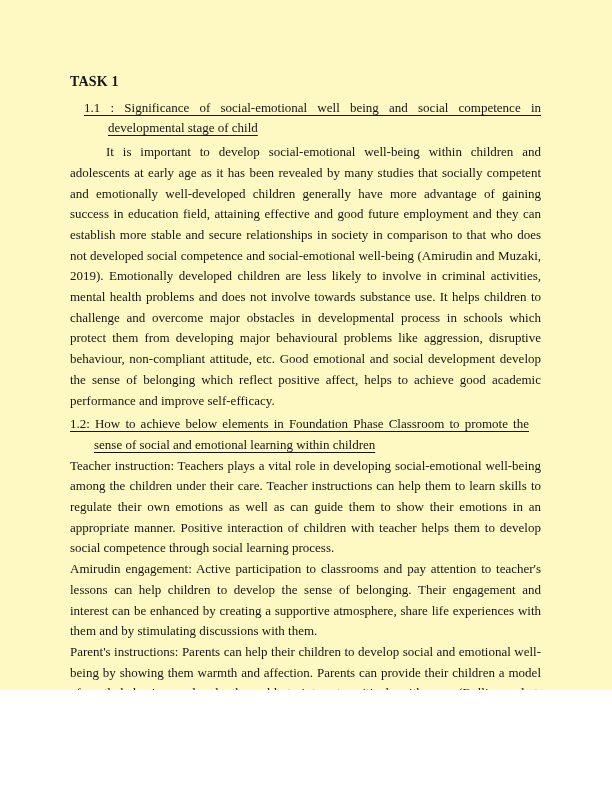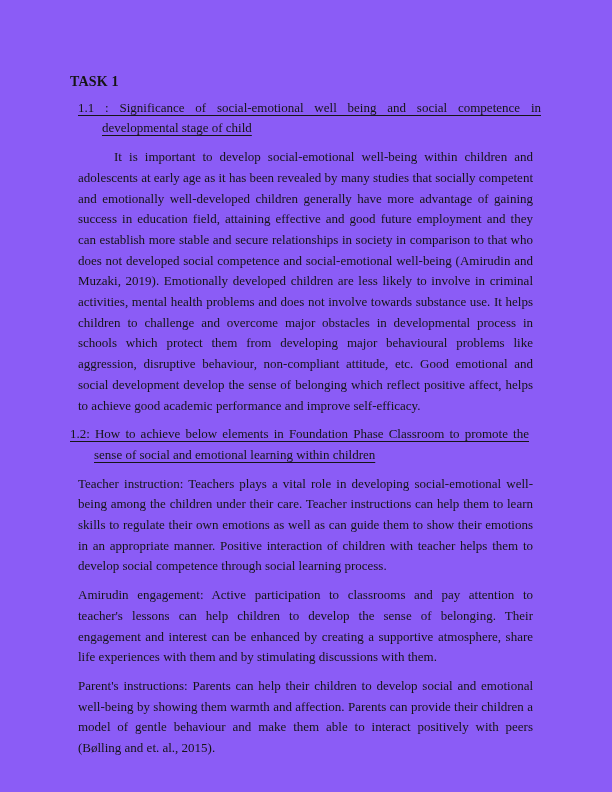--- a/index.html
+++ b/index.html
@@ -3,51 +3,51 @@
 <meta charset="utf-8">
 <style>
   html, body {
     margin: 0;
     padding: 0;
     background: #ffffff;
   }
   .page {
     position: relative;
     width: 612px;
-    height: 792px;
+    height: 690px;
     margin: 0 auto;
-    background: #8b5cf6;
+    background: #fef9c3;
     color: #151515;
     font-family: "Liberation Serif", serif;
     font-size: 13px;
     line-height: 20.7px;
     box-sizing: border-box;
     padding: 72px 71px 4px 70px;
     overflow: hidden;
   }
   .task-title {
     font-size: 14px;
     font-weight: bold;
     margin: 0 0 5px 0;
     letter-spacing: 0.2px;
   }
   .section-heading {
     text-align: justify;
     text-decoration: underline;
     text-underline-offset: 3px;
     padding-left: 24px;
     text-indent: -24px;
-    margin: 0 0 3px 8px;
+    margin: 0 0 3px 14px;
   }
   .section-heading.second {
     margin: 3px 12px 0 0;
   }
   .body-para {
     text-align: justify;
-    margin: 8px;
+    margin: 0;
   }
   .body-para.first-indent {
     text-indent: 36px;
   }
   .lead {
     font-weight: normal;
   }
 </style>
 </head>
 <body>

